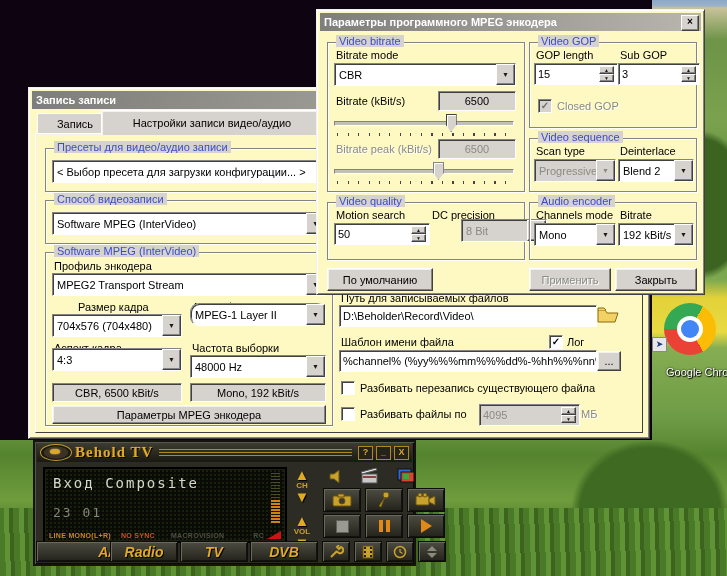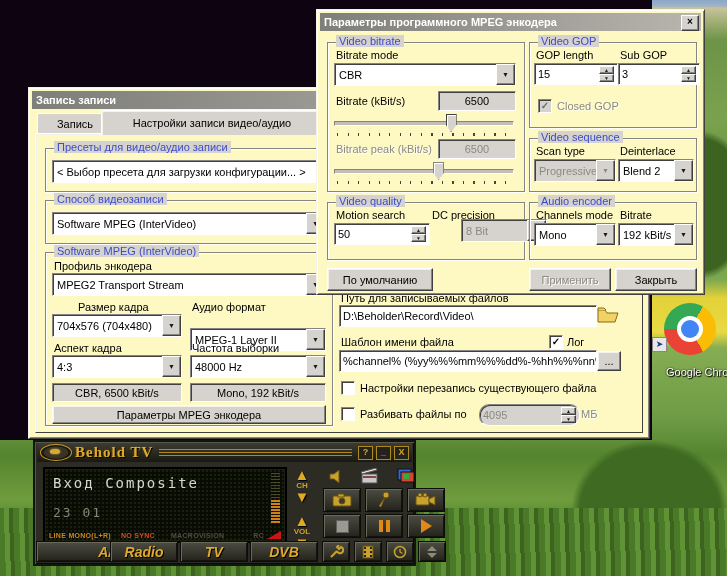--- a/index.html
+++ b/index.html
@@ -186,26 +186,26 @@
       <div class="combo" style="position:absolute;left:6px;top:20px;width:272px;height:21px;">
         <span class="ct">MPEG2 Transport Stream</span>
         <span class="cb">▼</span>
       </div>
       <span class="lbl" style="left:8px;top:48px;margin-left:24px;">Размер кадра</span>
       <div class="combo" style="position:absolute;left:6px;top:61px;width:128px;height:21px;">
         <span class="ct">704x576 (704x480)</span>
         <span class="cb">▼</span>
       </div>
       <span class="lbl" style="left:146px;top:48px;">Аудио формат</span>
-      <div class="combo" style="position:absolute;left:144px;top:75px;width:134px;height:21px;">
+      <div class="combo" style="position:absolute;left:144px;top:50px;width:134px;height:21px;border-radius:9px;">
         <span class="ct">MPEG-1 Layer II</span>
         <span class="cb">▼</span>
       </div>
       <span class="lbl" style="left:8px;top:89px;">Аспект кадра</span>
-      <div class="combo" style="position:absolute;left:6px;top:102px;width:128px;height:21px;">
+      <div class="combo" style="position:absolute;left:6px;top:95px;width:128px;height:21px;">
         <span class="ct">4:3</span>
         <span class="cb">▼</span>
       </div>
       <span class="lbl" style="left:146px;top:89px;">Частота выборки</span>
       <div class="combo" style="position:absolute;left:144px;top:102px;width:134px;height:21px;">
         <span class="ct">48000 Hz</span>
         <span class="cb">▼</span>
       </div>
       <div class="sunkbox" style="left:6px;top:130px;width:128px;height:17px;">
         <span>CBR, 6500 kBit/s</span>
@@ -235,25 +235,25 @@
     </div>
     <span class="lbl" style="left:538px;top:248px;">Лог</span>
     <div class="field" style="left:310px;top:262px;width:250px;height:20px;">
       <span>%channel% (%yy%%%mm%%%dd%-%hh%%%nn%</span>
     </div>
     <div class="btn" style="left:568px;top:263px;width:22px;height:18px;">
       <span>...</span>
     </div>
 
     <div class="chk" style="left:312px;top:293px;"></div>
-    <span class="lbl" style="left:331px;top:294px;">Настройки перезапись существующего файла</span>
+    <span class="lbl" style="left:331px;top:294px;">Разбивать перезапись существующего файла</span>
 
     <div class="chk" style="left:312px;top:319px;"></div>
     <span class="lbl" style="left:331px;top:320px;">Разбивать файлы по</span>
-    <div class="field" style="left:450px;top:316px;width:93px;height:20px;color:#8a8a84;background:#d6d3ce;border-radius:10px;">
+    <div class="field" style="left:450px;top:316px;width:93px;height:20px;color:#8a8a84;background:#d6d3ce;">
       <span style="flex:1;">4095</span>
       <span class="spin" style="height:16px;">
           <span class="sb">▲</span>
           <span class="sb">▼</span>
         </span>
     </div>
     <span class="lbl dis" style="left:552px;top:320px;">МБ</span>
   </div>
 
   <div class="win" style="left:316px;top:9px;width:387px;height:284px;z-index:20;">

